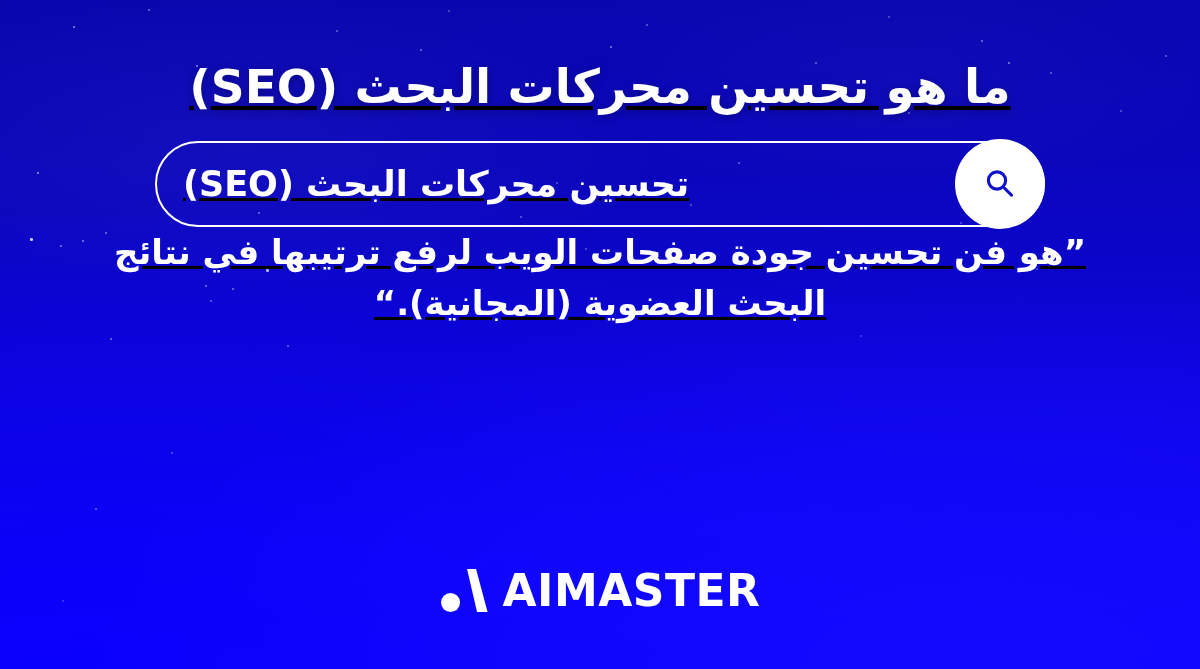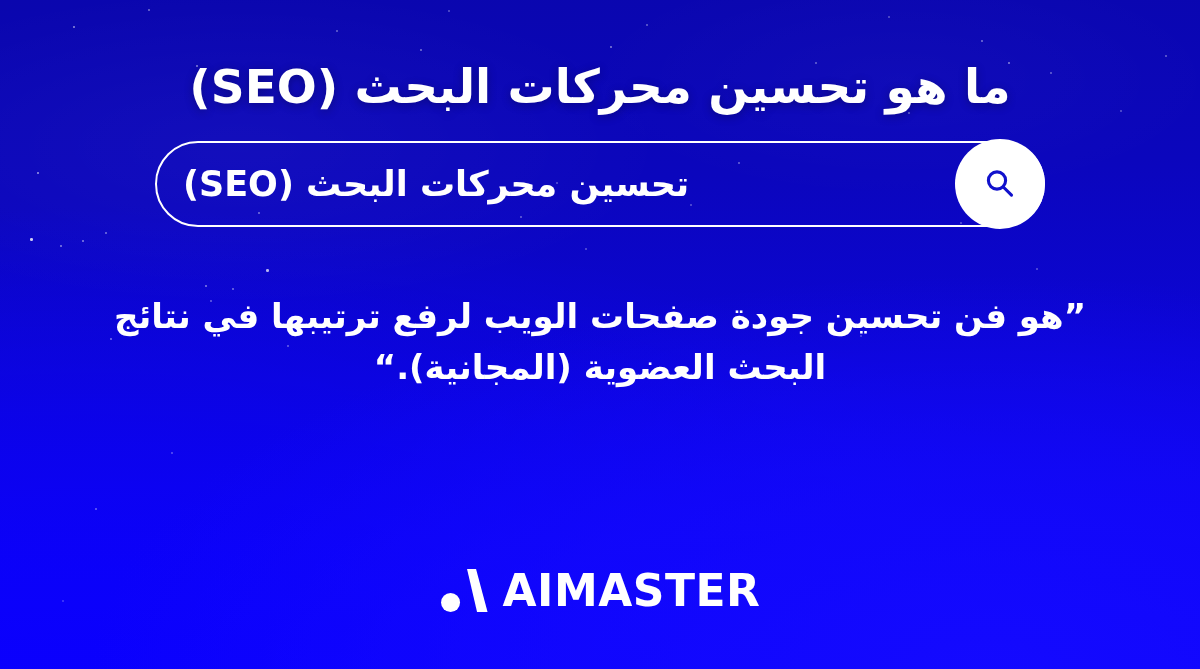--- a/index.html
+++ b/index.html
@@ -12,20 +12,21 @@
   }
 
   .card {
     position:relative;
     width:1200px; height:669px;
     overflow:hidden;
     background:
       radial-gradient(120% 95% at 82% 100%, rgba(20,10,255,0.95) 0%, rgba(20,10,255,0.55) 34%, rgba(20,10,255,0.0) 62%),
       radial-gradient(130% 110% at 8% 108%, rgba(10,0,255,0.90) 0%, rgba(10,0,255,0.40) 40%, rgba(10,0,255,0) 70%),
       linear-gradient(178deg, #0a06ae 0%, #0b06bd 28%, #0c05d6 55%, #0d03ee 78%, #0a00fb 100%);
+    text-decoration: underline;
   }
 
   
   .nebula {
     position:absolute; inset:0;
     background:
       radial-gradient(60% 40% at 20% 22%, rgba(255,255,255,0.035) 0%, rgba(255,255,255,0) 60%),
       radial-gradient(45% 30% at 75% 12%, rgba(255,255,255,0.025) 0%, rgba(255,255,255,0) 60%);
     pointer-events:none;
   }
@@ -102,21 +103,20 @@
     align-items:center;
     justify-content:center;
     border:none;
     cursor:pointer;
     box-shadow:0 0 0 0 rgba(0,0,0,0);
   }
   .search-btn svg { display:block; }
 
   
   .quote {
-    margin-top:64px;
     width:1060px;
     text-align:center;
     color:#ffffff;
     font-size:34px;
     font-weight:600;
     line-height:1.52;
     direction:rtl;
   }
 
   

